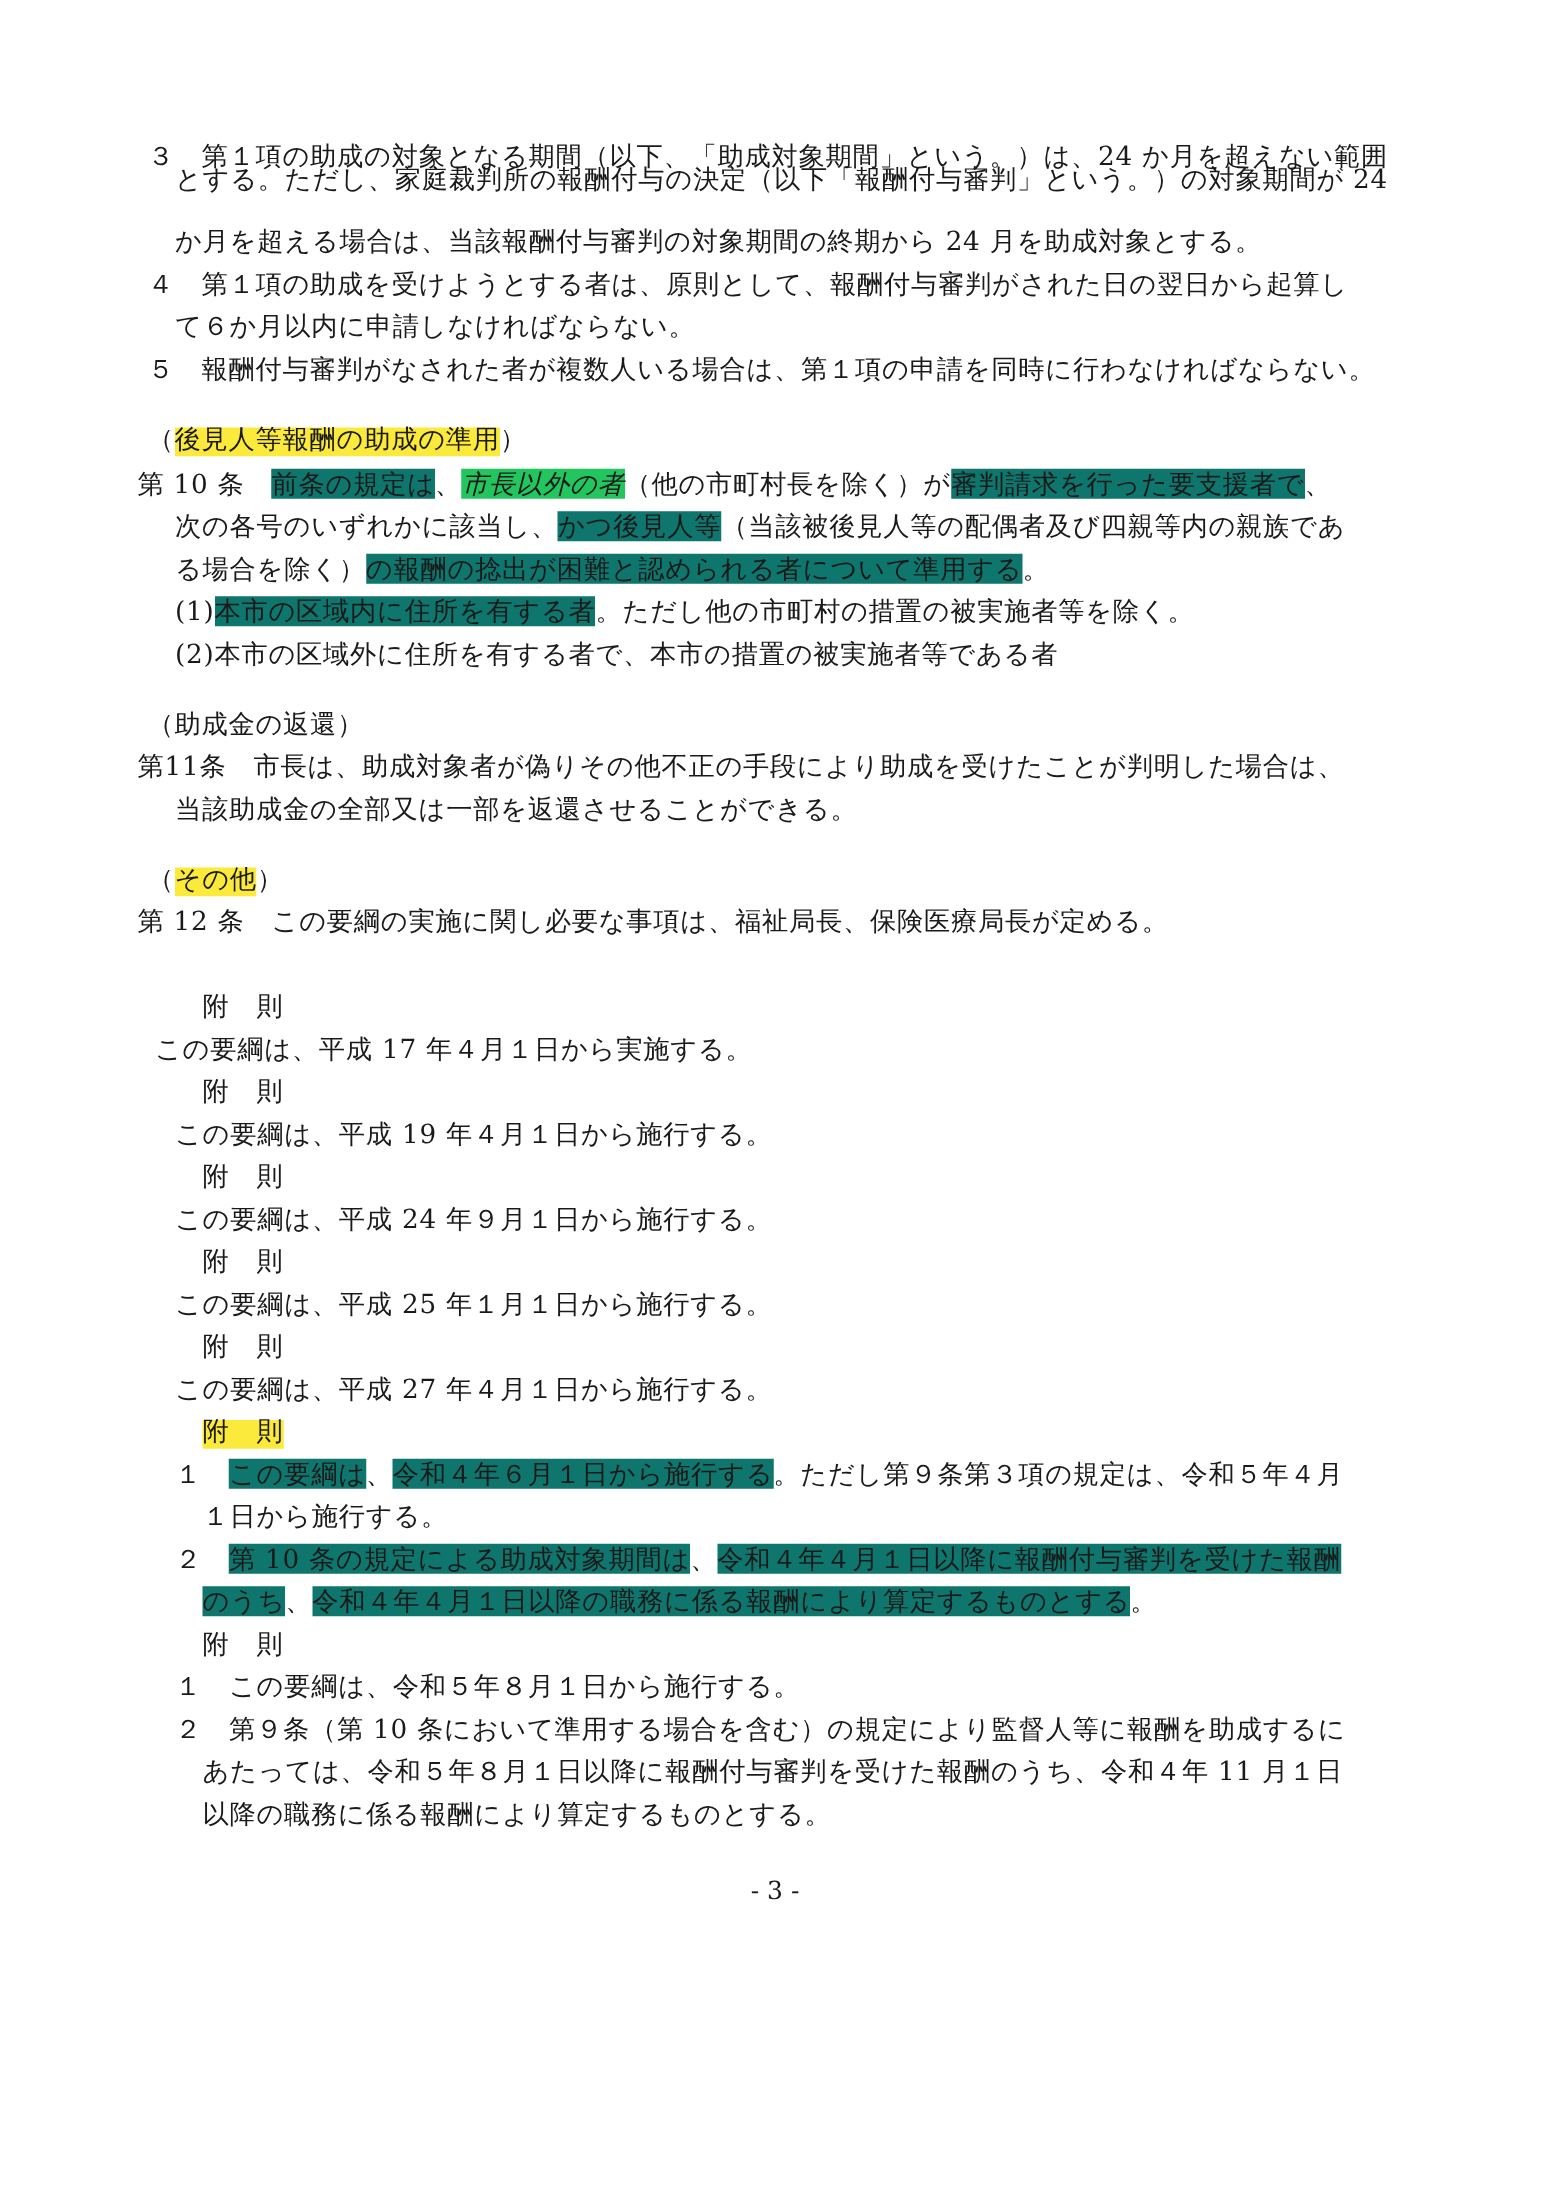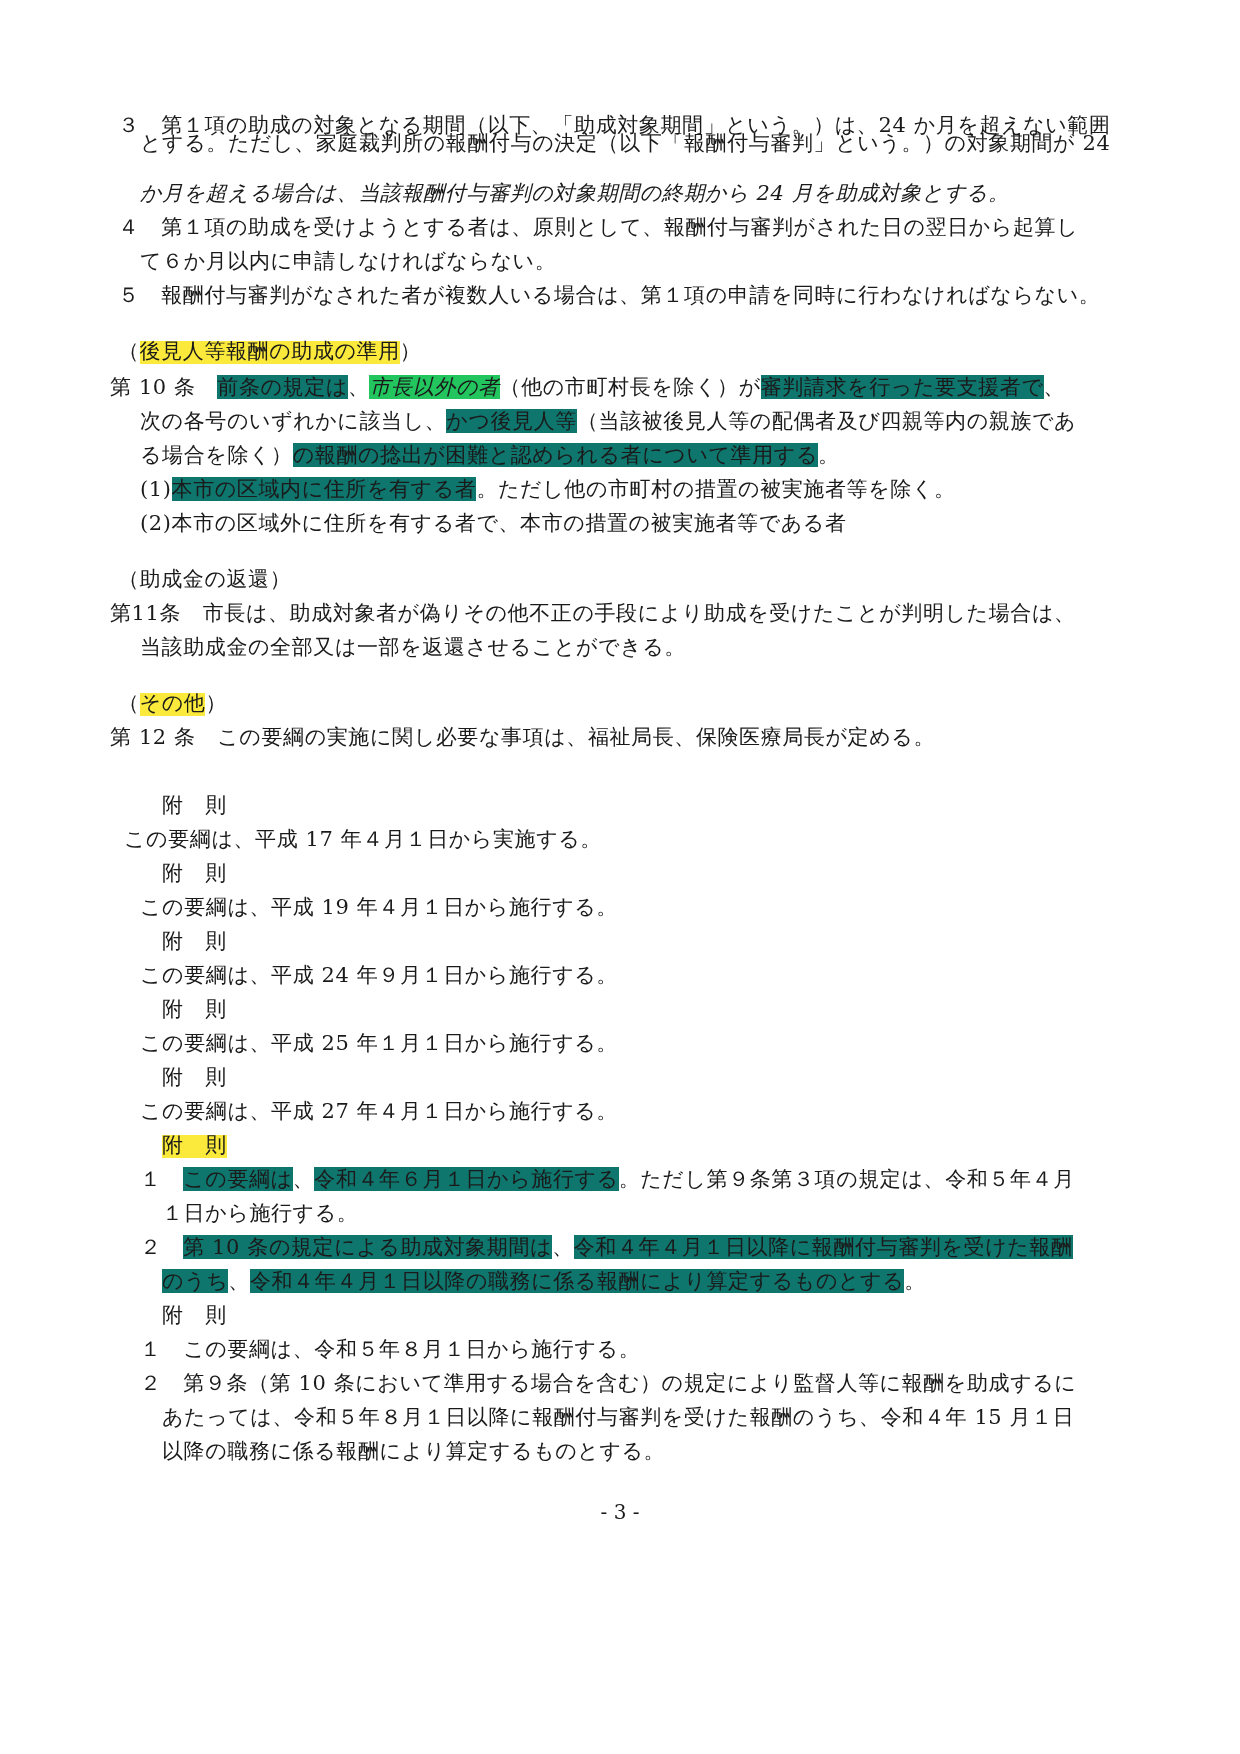--- a/index.html
+++ b/index.html
@@ -18,21 +18,21 @@
   .hl-yellow { background: #fbea3b; font-family: Liberation Mono, monospace; }
   .page-num { position: absolute; left: 0; width: 1240px; text-align: center; font-size: 20px; top: 1688px; }
 </style>
 </head>
 <body>
 
 <div class="page">
 
   <div class="line" style="left:118px; top:110px;">３　第１項の助成の対象となる期間（以下、「助成対象期間」という。）は、24 か月を超えない範囲</div>
   <div class="line" style="left:140px; top:128px;">とする。ただし、家庭裁判所の報酬付与の決定（以下「報酬付与審判」という。）の対象期間が 24</div>
-  <div class="line" style="left:140px; top:178px;font-style:italic;">か月を超える場合は、当該報酬付与審判の対象期間の終期から 24 月を助成対象とする。</div>
+  <div class="line" style="left:140px; top:178px;">か月を超える場合は、当該報酬付与審判の対象期間の終期から 24 月を助成対象とする。</div>
   <div class="line" style="left:118px; top:212px;">４　第１項の助成を受けようとする者は、原則として、報酬付与審判がされた日の翌日から起算し</div>
   <div class="line" style="left:140px; top:246px;">て６か月以内に申請しなければならない。</div>
   <div class="line" style="left:118px; top:280px;">５　報酬付与審判がなされた者が複数人いる場合は、第１項の申請を同時に行わなければならない。</div>
 
   <div class="line" style="left:118px; top:336px;">
     <span>（</span><span class="hl-yellow">後見人等報酬の助成の準用</span><span>）</span>
   </div>
   <div class="line" style="left:110px; top:372px;">
     <span>第 10 条　</span><span class="hl-green">前条の規定は</span><span>、</span><span class="hl-red">市長以外の者</span><span>（他の市町村長を除く）が</span><span class="hl-green">審判請求を行った要支援者で</span><span>、</span>
   </div>
@@ -77,17 +77,17 @@
   <div class="line" style="left:140px; top:1232px;">
     <span>２　</span><span class="hl-green">第 10 条の規定による助成対象期間は</span><span>、</span><span class="hl-green">令和４年４月１日以降に報酬付与審判を受けた報酬</span>
   </div>
   <div class="line" style="left:162px; top:1266px;">
     <span class="hl-green">のうち</span><span>、</span><span class="hl-green">令和４年４月１日以降の職務に係る報酬により算定するものとする</span><span>。</span>
   </div>
 
   <div class="line" style="left:162px; top:1300px;">附　則</div>
   <div class="line" style="left:140px; top:1334px;">１　この要綱は、令和５年８月１日から施行する。</div>
   <div class="line" style="left:140px; top:1368px;">２　第９条（第 10 条において準用する場合を含む）の規定により監督人等に報酬を助成するに</div>
-  <div class="line" style="left:162px; top:1402px;">あたっては、令和５年８月１日以降に報酬付与審判を受けた報酬のうち、令和４年 15 月１日</div>
+  <div class="line" style="left:162px; top:1402px;">あたっては、令和５年８月１日以降に報酬付与審判を受けた報酬のうち、令和４年 11 月１日</div>
   <div class="line" style="left:162px; top:1436px;">以降の職務に係る報酬により算定するものとする。</div>
 
   <div class="page-num" style="top:1500px;">- 3 -</div>
 </div>
 
 </body></html>

